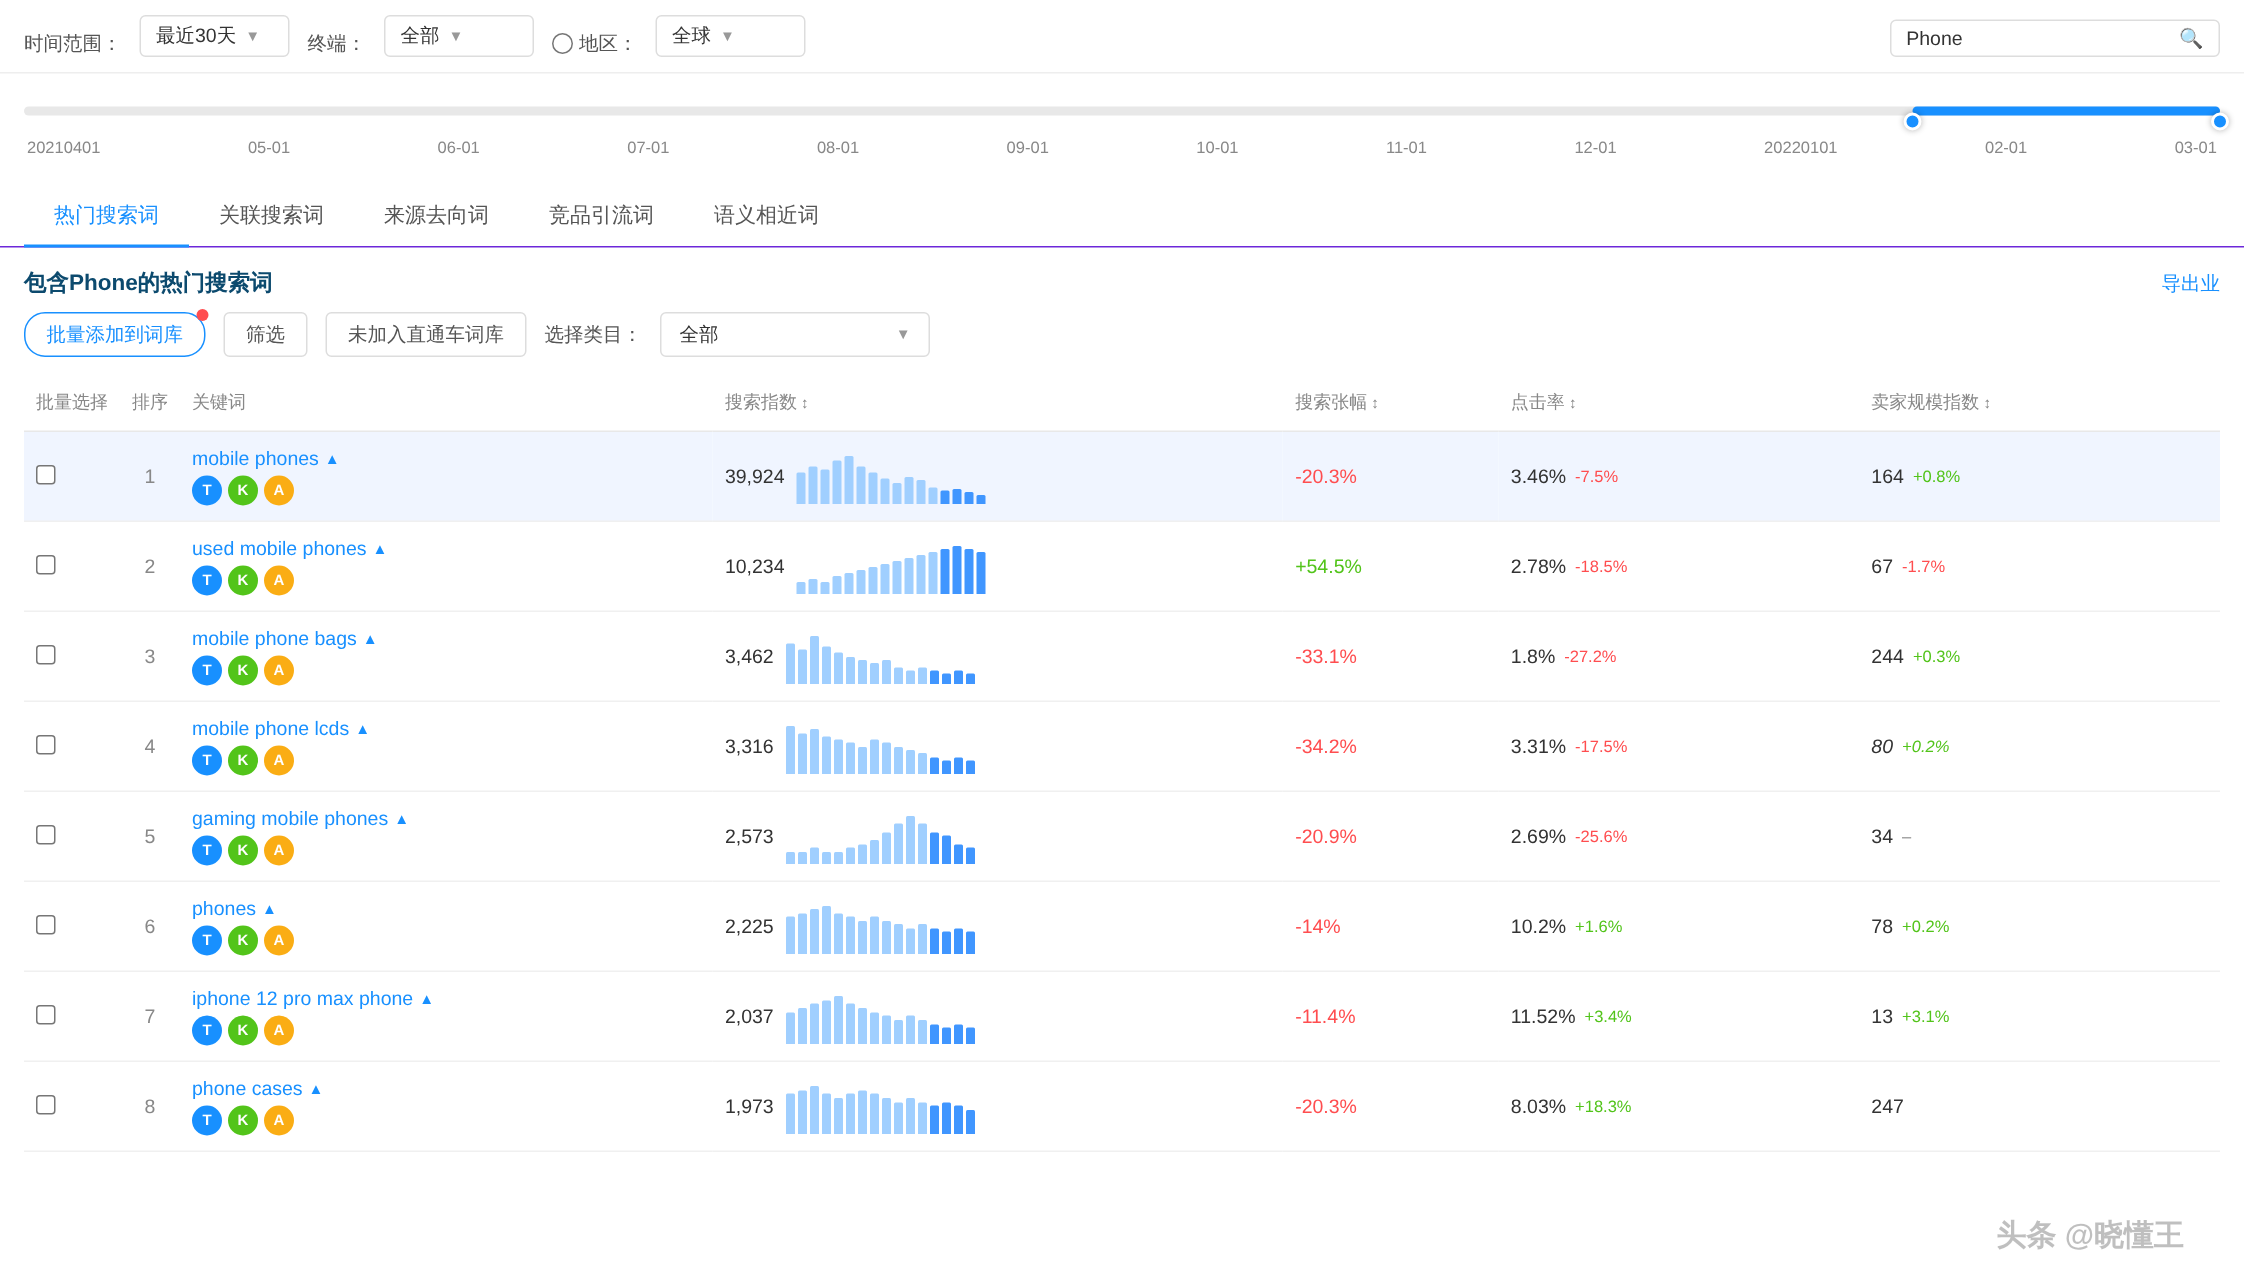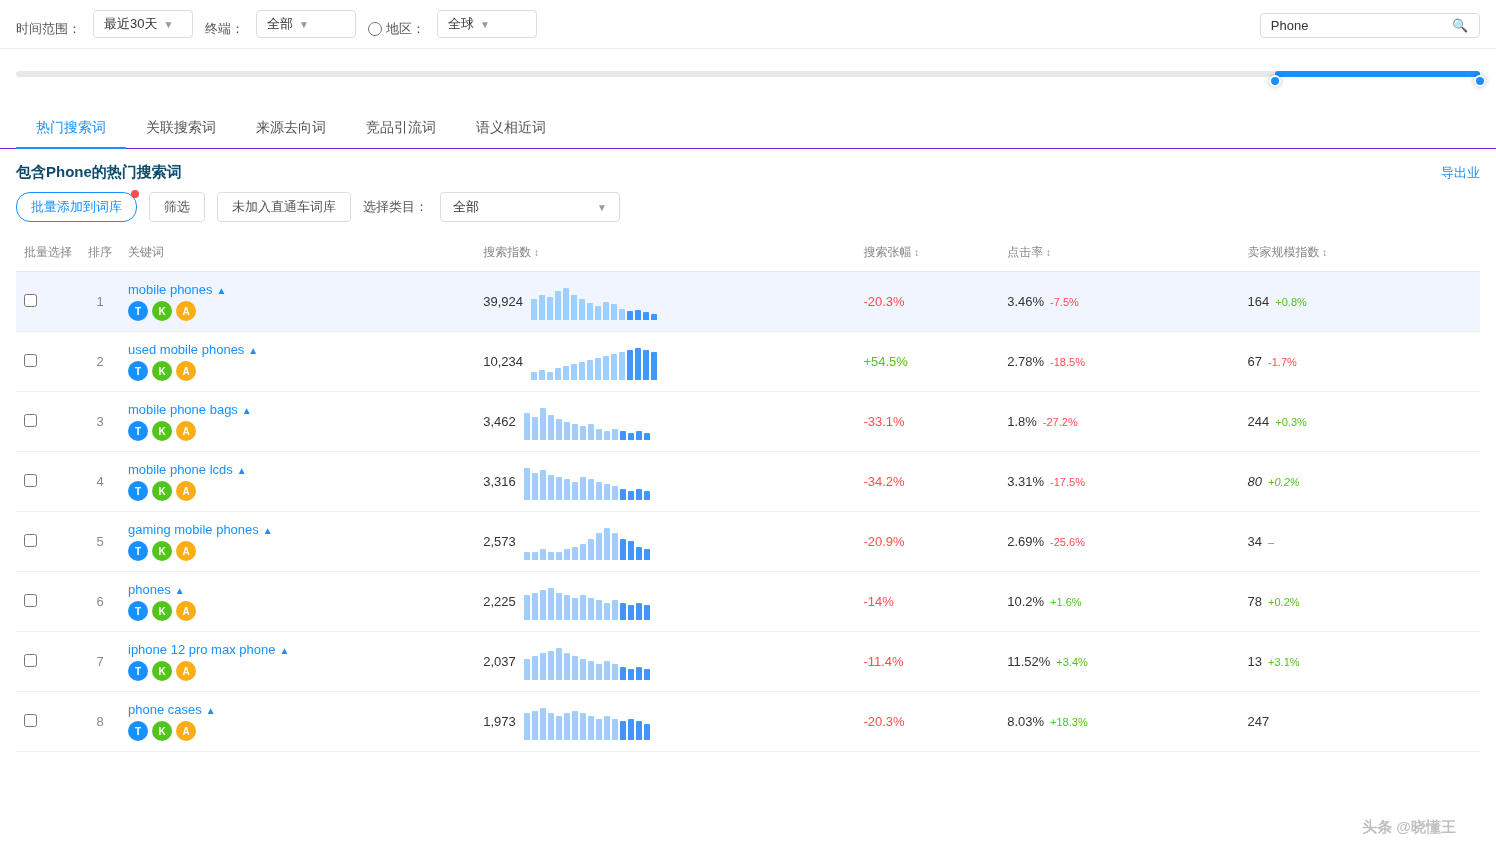--- a/index.html
+++ b/index.html
@@ -217,21 +217,21 @@
     }
     .mini-bar.light { background: #a0cfff; }
 
     .checkbox-cell { width: 40px; }
     .rank-cell { width: 40px; color: #888; text-align: center; }
 
     .watermark {
       position: fixed;
       bottom: 20px;
       right: 40px;
-      font-size: 15px;
+      font-size: 20px;
       color: rgba(0,0,0,0.25);
       font-weight: bold;
       pointer-events: none;
     }
   </style>
 </head>
 <body>
 
 <div class="filter-bar">
   <span class="filter-label">时间范围：</span>
@@ -261,20 +261,34 @@
   </div>
 </div>
 
 <div class="timeline">
   <div style="position:relative; height:30px;">
     <div style="position:absolute; left:0; right:0; top:12px; height:6px; background:#e8e8e8; border-radius:3px;">
       <div style="position:absolute; right:0; width:14%; height:100%; background:#1890ff; border-radius:3px;"></div>
       <div class="timeline-handle" style="right:14%; transform:translateX(50%);"></div>
       <div class="timeline-handle" style="right:0%; transform:translateX(50%);"></div>
     </div>
+  </div>
+  <div class="timeline-labels">
+    <span>20210401</span>
+    <span>05-01</span>
+    <span>06-01</span>
+    <span>07-01</span>
+    <span>08-01</span>
+    <span>09-01</span>
+    <span>10-01</span>
+    <span>11-01</span>
+    <span>12-01</span>
+    <span>20220101</span>
+    <span>02-01</span>
+    <span>03-01</span>
   </div>
 </div>
 
 <div class="tabs">
   <div class="tab active">热门搜索词</div>
   <div class="tab">关联搜索词</div>
   <div class="tab">来源去向词</div>
   <div class="tab">竞品引流词</div>
   <div class="tab">语义相近词</div>
 </div>

